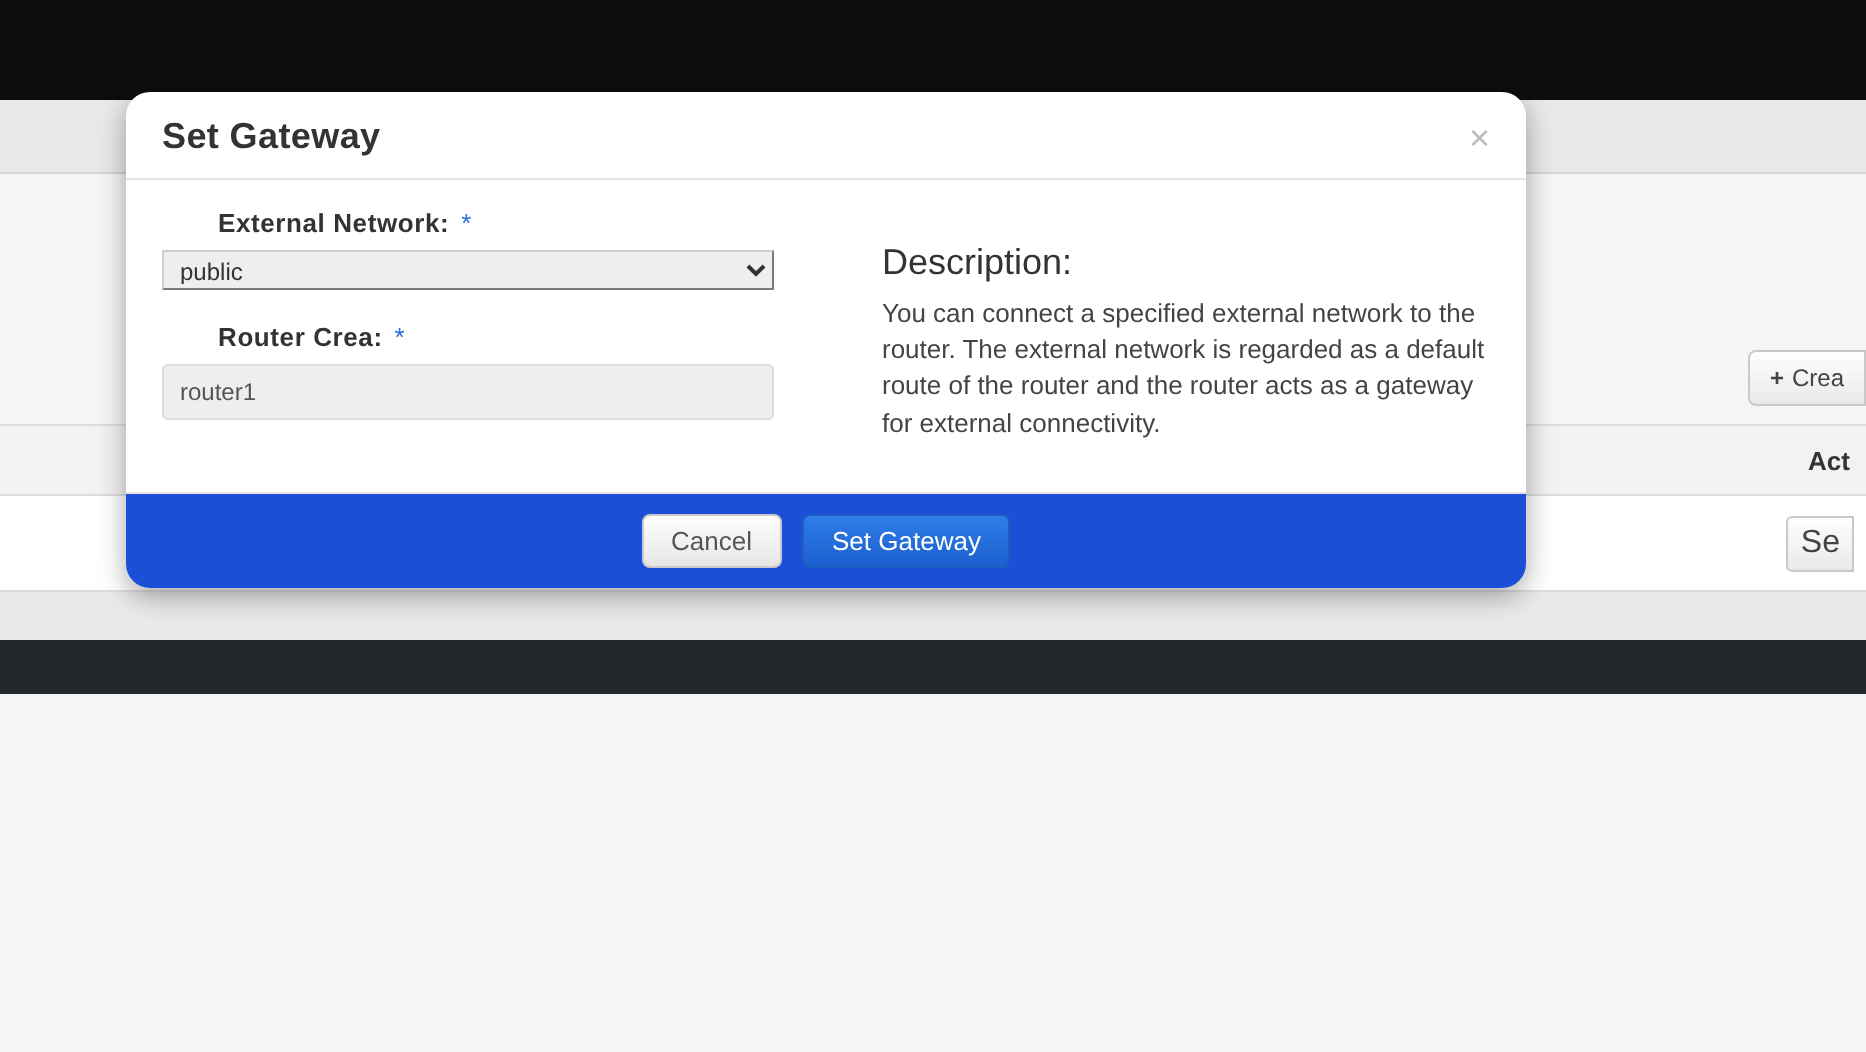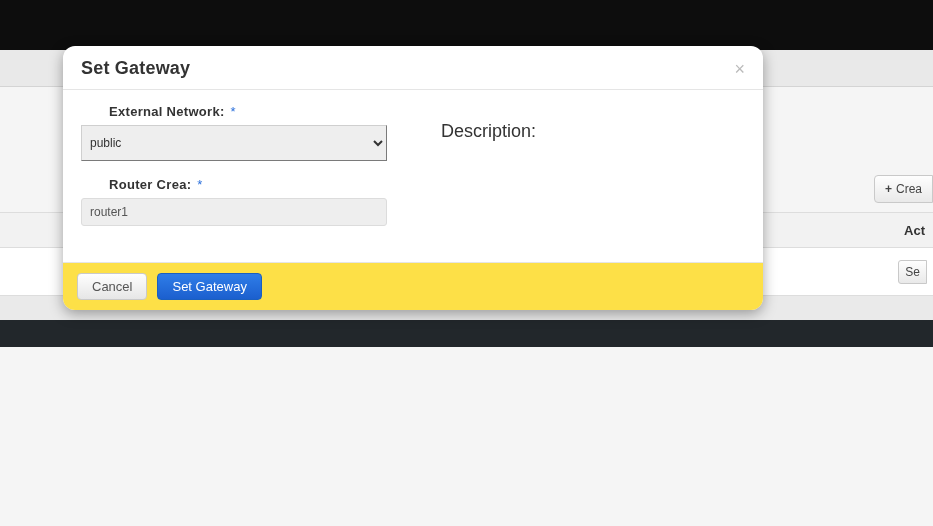--- a/index.html
+++ b/index.html
@@ -78,21 +78,21 @@
     align-items: center;
     justify-content: flex-end;
     padding-right: 6px;
     box-sizing: border-box;
   }
   .row-btn {
     border: 1px solid #c9c9c9;
     background: linear-gradient(#fefefe,#e9e9e9);
     border-radius: 3px 0 0 3px;
     padding: 4px 6px;
-    font-size: 12px;
+    font-size: 16px;
     color: #444;
   }
   .table-footer {
     position: absolute;
     left: 0; right: 0;
     top: 149px;
     height: 24px;
     background: #eaeaea;
     border-bottom: 1px solid #ddd;
   }
@@ -163,21 +163,21 @@
     letter-spacing: 0.3px;
     padding-left: 28px;
   }
   .req-star {
     color: #2a6fdb;
     font-weight: normal;
     margin-left: 2px;
   }
   select.form-control {
     width: 100%;
-    height: 36px;
+    height: 20px;
     border: 1px solid #cfcfcf;
     border-right-color: #7a7a7a;
     border-bottom-color: #7a7a7a;
     background: #eeeeee;
     font-size: 12px;
     padding: 2px 4px;
     box-sizing: border-box;
     color: #333;
   }
   input.form-control {
@@ -197,25 +197,25 @@
     font-weight: normal;
     color: #333;
   }
   .desc-col p {
     margin: 0;
     font-size: 13px;
     line-height: 1.4;
     color: #444;
   }
   .modal-footer {
-    background: #fde047;
+    background: #1d4ed8;
     border-top: 1px solid #e5e5e5;
     padding: 10px 14px;
     display: flex;
-    justify-content: flex-start;
+    justify-content: center;
     gap: 10px;
   }
   .btn {
     font-size: 13px;
     padding: 5px 14px;
     border-radius: 4px;
     cursor: pointer;
   }
   .btn-default {
     border: 1px solid #c9c9c9;
@@ -283,20 +283,21 @@
             <span class="req-star">*</span>
           </label>
           <input type="text" class="form-control" readonly="" value="router1" style="">
         </div>
 
 
       </div>
 
       <div class="desc-col">
         <h4>Description:</h4>
+        <p>You can connect a specified external network to the router. The external network is regarded as a default route of the router and the router acts as a gateway for external connectivity.</p>
       </div>
     </div>
 
     <div class="modal-footer">
       <button class="btn btn-default">Cancel</button>
       <button class="btn btn-primary">Set Gateway</button>
     </div>
 
   </div>
 </div>

